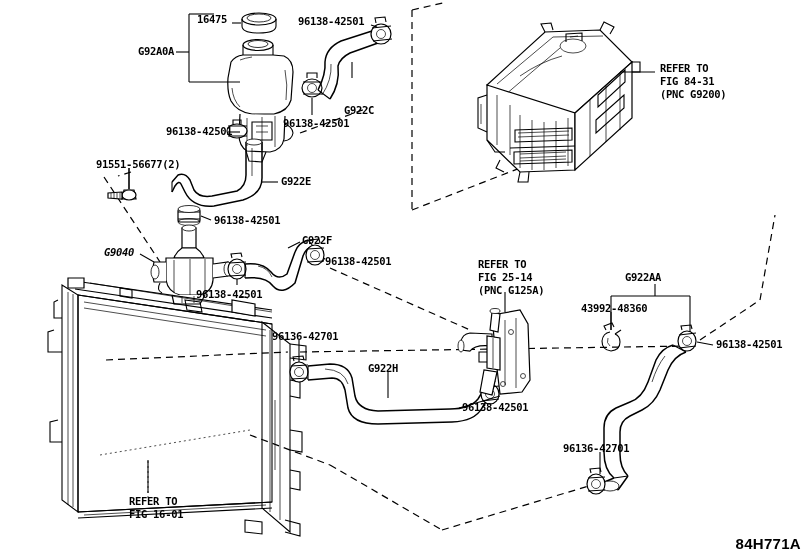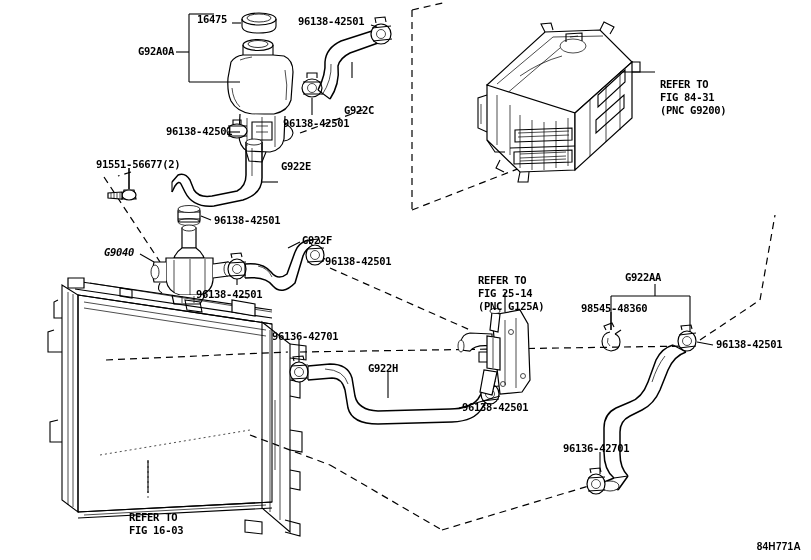--- a/index.html
+++ b/index.html
@@ -1,28 +1,28 @@
 <!DOCTYPE html>
 <html><head>
 <meta charset="utf-8">
 <style>
   html,body{margin:0;padding:0;background:#fff;}
   #root{position:relative;width:811px;height:560px;background:#fff;
         font-family:"DejaVu Sans Mono","Liberation Mono",monospace;overflow:hidden;}
   .lbl{position:absolute;font-weight:bold;font-size:10.5px;color:#000;white-space:nowrap;
        letter-spacing:-0.3px;font-family:"DejaVu Sans Mono","Liberation Mono",monospace;}
-  .lbl.multi{line-height:13px;margin-top:16px;}
+  .lbl.multi{line-height:13px;}
   svg{position:absolute;left:0;top:0;width:811px;height:560px;}
   .ln{stroke:#000;stroke-width:1.1;fill:none;}
   .th{stroke:#000;stroke-width:1.5;fill:none;}
   .thin{stroke:#000;stroke-width:0.7;fill:none;}
   .dash{stroke:#000;stroke-width:1.2;fill:none;stroke-dasharray:7,5;}
   .fillw{fill:#fff;stroke:#000;stroke-width:1.2;}
   .fillw2{fill:#fff;stroke:#000;stroke-width:0.8;}
-  .figcode{position:absolute;right:10px;bottom:8px;font-size:10px;font-weight:bold;
+  .figcode{position:absolute;right:10px;bottom:8px;font-size:15px;font-weight:bold;
            font-family:"Liberation Sans",sans-serif;letter-spacing:0.3px;}
 </style>
 </head>
 <body>
 
 <div id="root">
 
   <svg viewBox="0 0 811 560">
 
     <g>
@@ -401,46 +401,46 @@
     </g>
   </svg>
 
   <div class="lbl" style="left:197px;top:13px;">16475</div>
   <div class="lbl" style="left:298px;top:15px;">96138-42501</div>
   <div class="lbl" style="left:138px;top:45px;">G92A0A</div>
   <div class="lbl" style="left:344px;top:80px;margin-top:24px;">G922C</div>
   <div class="lbl" style="left:283px;top:117px;">96138-42501</div>
   <div class="lbl" style="left:166px;top:125px;">96138-42501</div>
   <div class="lbl" style="left:96px;top:158px;">91551-56677(2)</div>
-  <div class="lbl" style="left:281px;top:160px;">G922E</div>
+  <div class="lbl" style="left:281px;top:175px;">G922E</div>
   <div class="lbl" style="left:214px;top:214px;">96138-42501</div>
   <div class="lbl" style="left:302px;top:234px;">G922F</div>
   <div class="lbl" style="left:104px;top:246px;font-style:italic;">G9040</div>
   <div class="lbl" style="left:325px;top:255px;">96138-42501</div>
   <div class="lbl" style="left:196px;top:288px;">96138-42501</div>
   <div class="lbl" style="left:272px;top:330px;">96136-42701</div>
   <div class="lbl" style="left:625px;top:271px;">G922AA</div>
-  <div class="lbl" style="left:581px;top:302px;">98545-48360</div>
+  <div class="lbl" style="left:581px;top:302px;">43992-48360</div>
   <div class="lbl" style="left:716px;top:338px;">96138-42501</div>
   <div class="lbl" style="left:368px;top:362px;">G922H</div>
   <div class="lbl" style="left:462px;top:401px;">96138-42501</div>
   <div class="lbl" style="left:563px;top:442px;">96136-42701</div>
 
   <div class="lbl multi" style="left:660px;top:62px;">
     <div>REFER TO</div>
     <div>FIG 84-31</div>
     <div>(PNC G9200)</div>
   </div>
 
   <div class="lbl multi" style="left:478px;top:258px;">
     <div>REFER TO</div>
     <div>FIG 25-14</div>
     <div>(PNC G125A)</div>
   </div>
 
   <div class="lbl multi" style="left:129px;top:495px;">
     <div>REFER TO</div>
-    <div>FIG 16-03</div>
+    <div>FIG 16-01</div>
   </div>
 
   <div class="figcode">84H771A</div>
 
 </div>
 
 </body></html>

